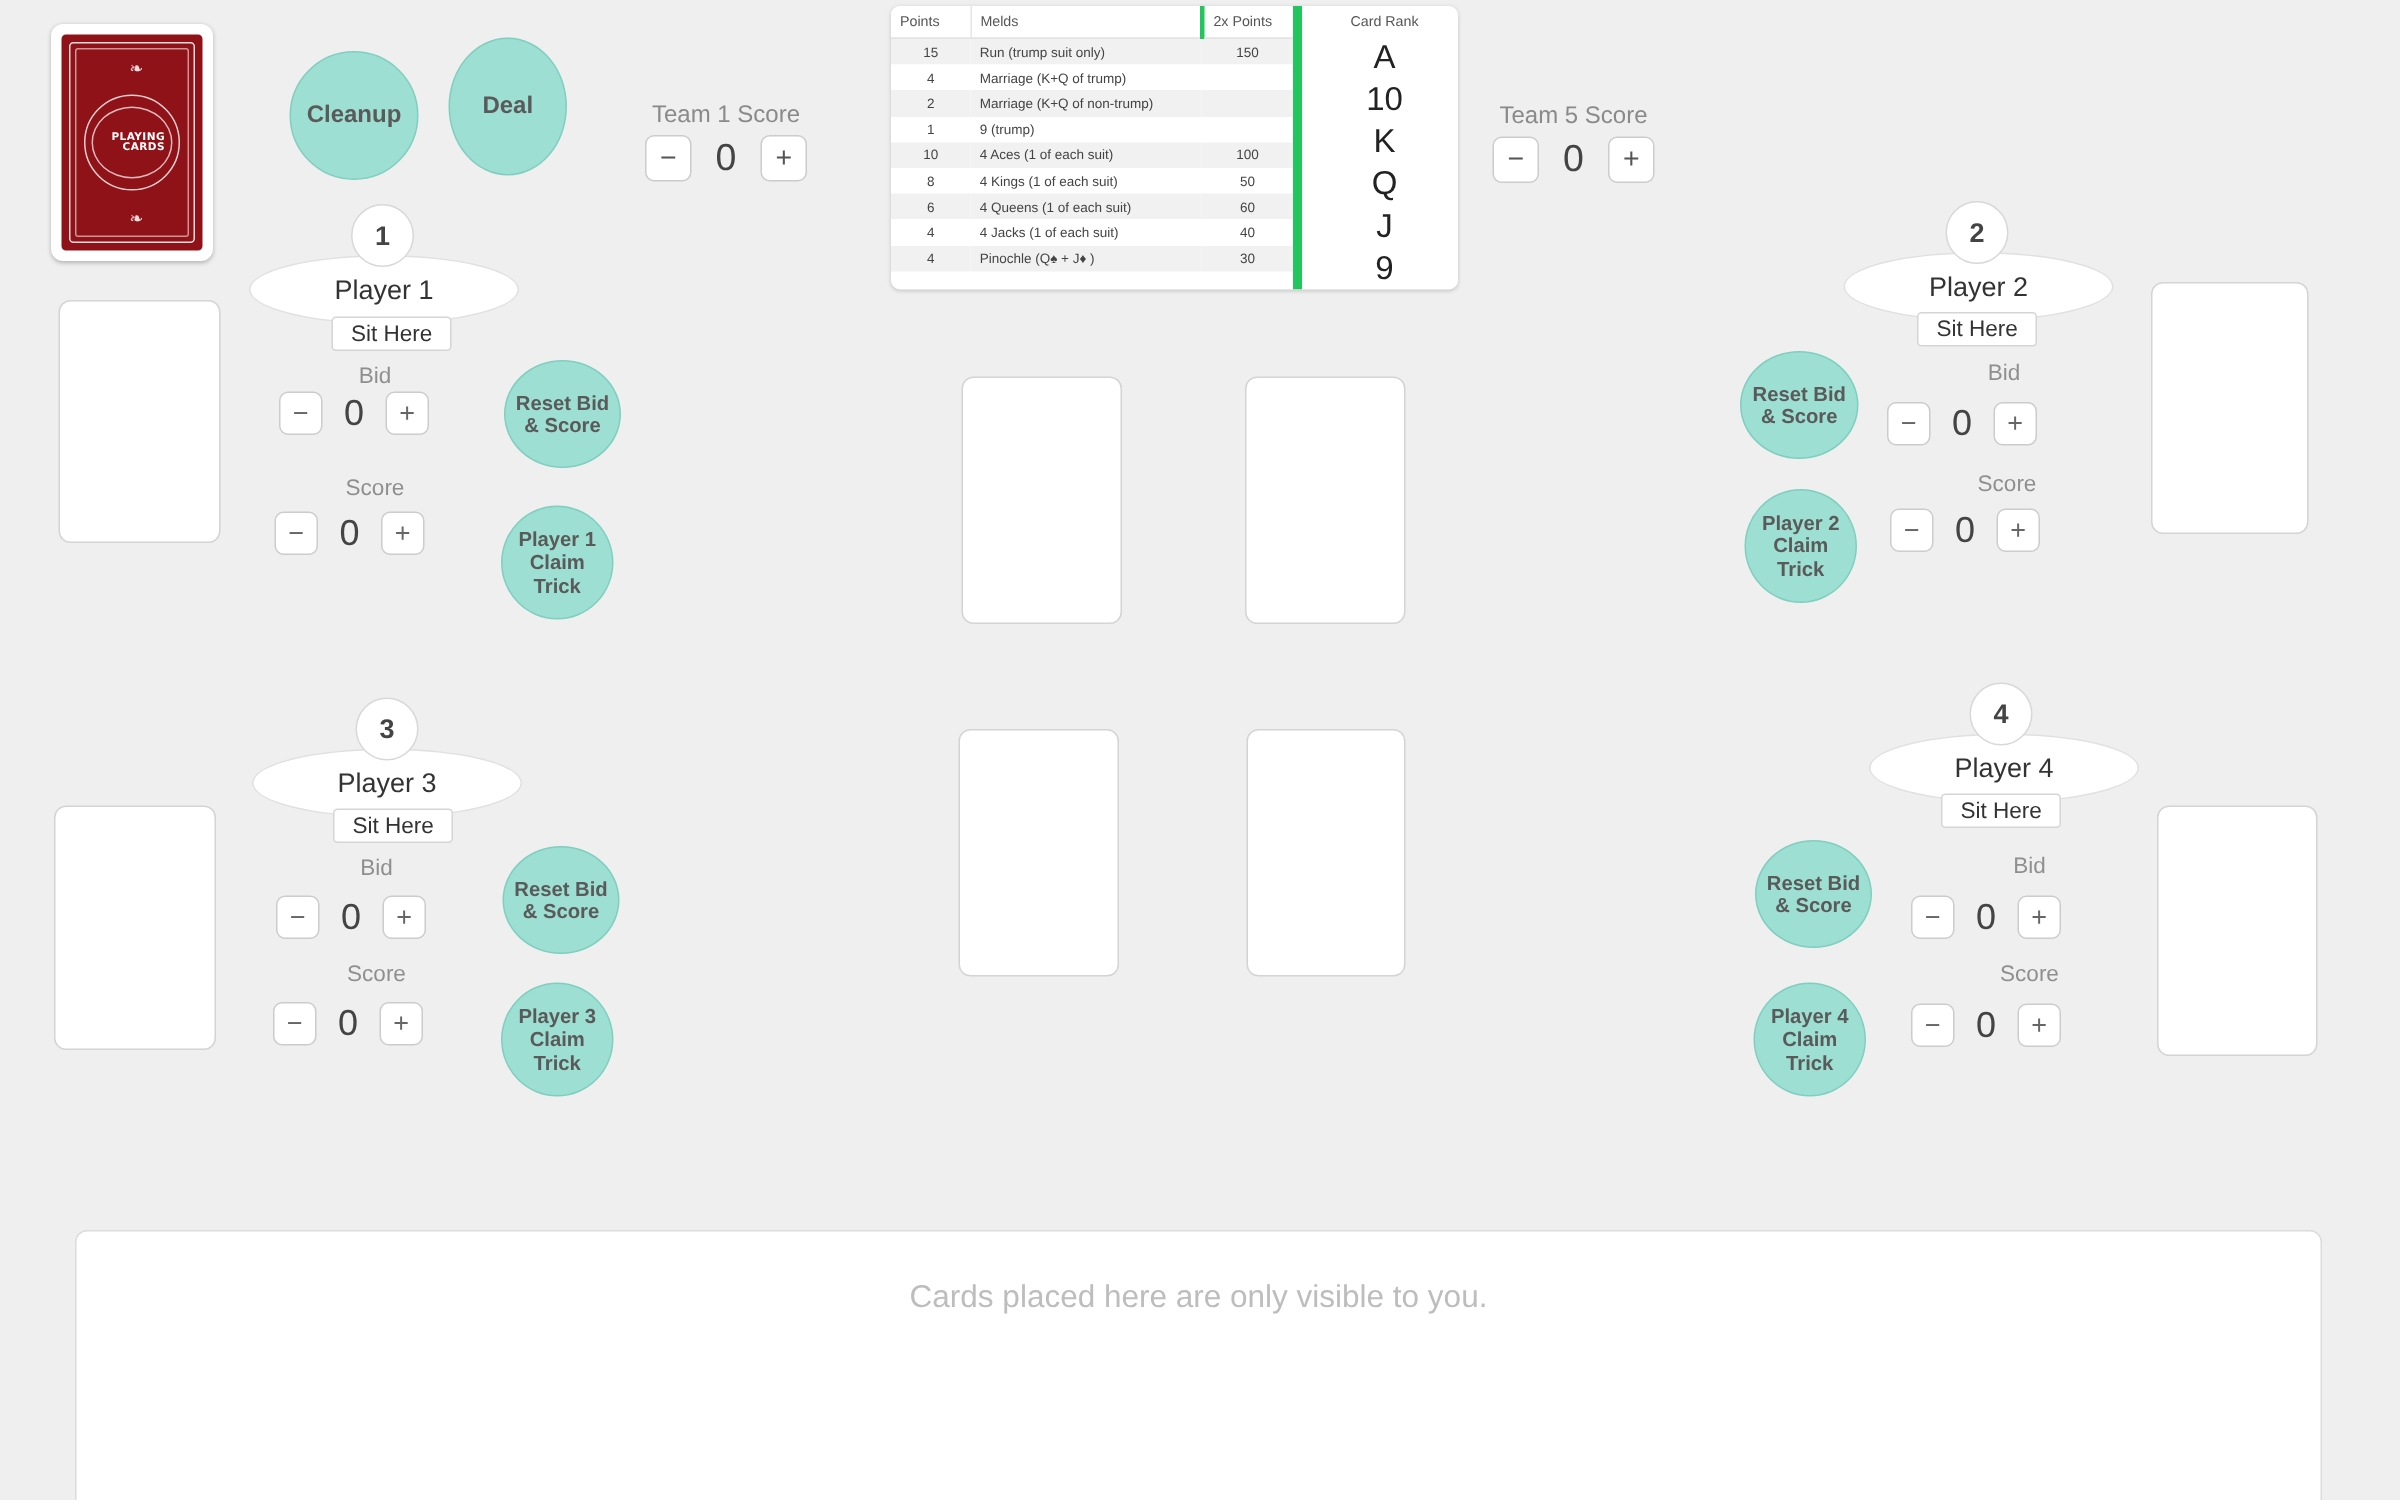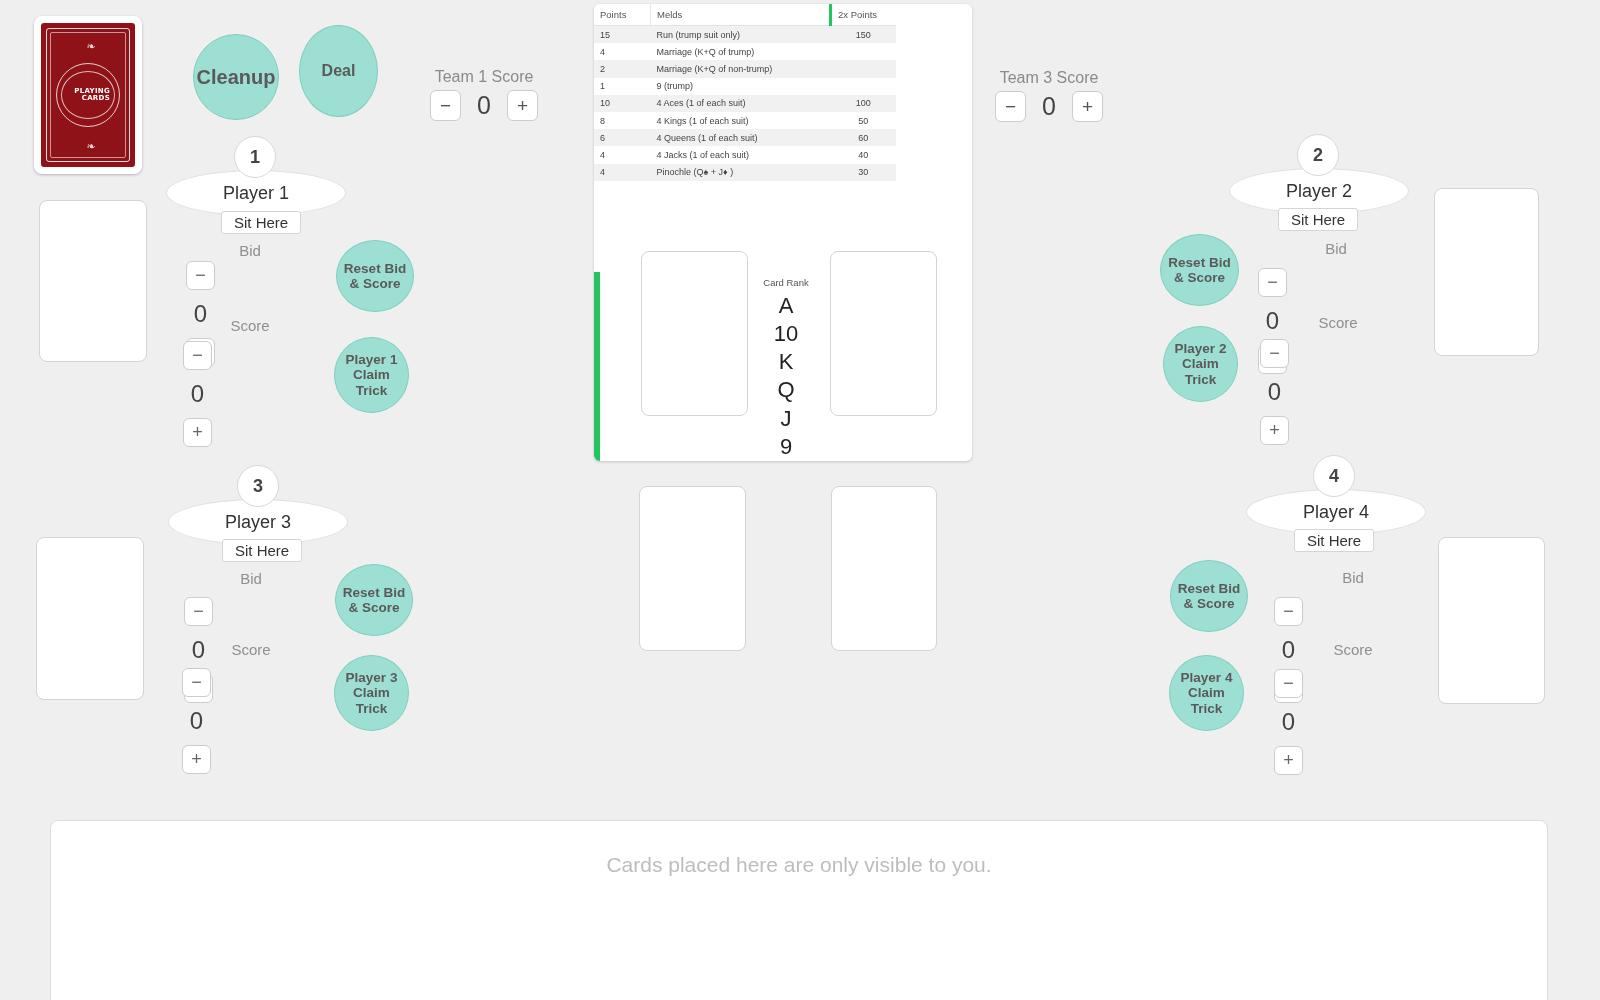--- a/index.html
+++ b/index.html
@@ -4,21 +4,21 @@
 <style>
   html,body{margin:0;padding:0;}
   body{
     width:1600px;height:1000px;
     background:#efefef;
     font-family:"Liberation Sans", sans-serif;
     color:#5a5a5a;
     overflow:hidden;
     position:relative;
   }
-  .abs{position:absolute;flex-direction:column;}
+  .abs{position:absolute;}
 
   
   .deck{
     left:34px;top:16px;width:108px;height:158px;
     background:#fff;border-radius:8px;
     box-shadow:0 1px 3px rgba(0,0,0,.25);
     padding:0;box-sizing:border-box;
     display:flex;align-items:center;justify-content:center;
   }
   .deck-inner{
@@ -78,21 +78,21 @@
   .melds th{
     font-weight:normal;color:#555;font-size:9.5px;
     padding:5px 6px;text-align:left;border-bottom:1px solid #e3e3e3;
     background:#fff;
   }
   .melds td{
     padding:3.6px 6px;color:#444;font-size:9px;border:none;
   }
   .melds tr:nth-child(odd) td{background:#f1f1f1;}
   .melds tr:nth-child(even) td{background:#fff;}
-  .col-pts{width:44px;text-align:left;border-right:1px solid #e6e6e6;}
+  .col-pts{width:44px;text-align:center;border-right:1px solid #e6e6e6;}
   .col-meld{width:166px;}
   .col-2x{width:52px;text-align:center;border-left:3px solid #22c55e;}
   .rank-head{font-size:9.5px;color:#555;padding:5px 0 3px;border-bottom:1px solid transparent;}
   .rank-item{font-size:22px;color:#222;line-height:1.28;font-family:"Liberation Sans", sans-serif;}
 
   
   .teamscore{display:flex;flex-direction:column;align-items:center;}
   .teamscore .lbl{font-size:16px;color:#8a8a8a;margin-bottom:4px;}
   .ctrlrow{display:flex;align-items:center;gap:10px;}
   .stepbtn{
@@ -154,38 +154,38 @@
     <div class="deck-frame"></div>
     <div class="deck-frame2"></div>
     <div class="deck-orn" style="left:40px;top:18px;">❧</div>
     <div class="deck-orn" style="left:40px;top:118px;">❧</div>
     <div class="deck-oval"></div>
     <div class="deck-oval2"></div>
     <div class="deck-label">PLAYING CARDS</div>
   </div>
 </div>
 
-<div class="abs tealbtn" style="left:193px;top:34px;width:86px;height:86px;font-size:20px;">
+<div class="abs tealbtn" style="left:193px;top:34px;width:86px;height:86px;font-size:16px;">
   <span>Cleanup</span>
 </div>
 <div class="abs tealbtn" style="left:299px;top:25px;width:79px;height:92px;font-size:16px;">
   <span>Deal</span>
 </div>
 
 <div class="abs teamscore" style="left:430px;top:68px;">
   <div class="lbl">Team 1 Score</div>
   <div class="ctrlrow">
     <div class="stepbtn">−</div>
     <div class="stepval">0</div>
     <div class="stepbtn">+</div>
   </div>
 </div>
 
 <div class="abs teamscore" style="left:995px;top:69px;">
-  <div class="lbl">Team 3 Score</div>
+  <div class="lbl">Team 5 Score</div>
   <div class="ctrlrow">
     <div class="stepbtn">−</div>
     <div class="stepval">0</div>
     <div class="stepbtn">+</div>
   </div>
 </div>
 
 <div class="abs melds">
   <div class="tbl-main">
     <table>

